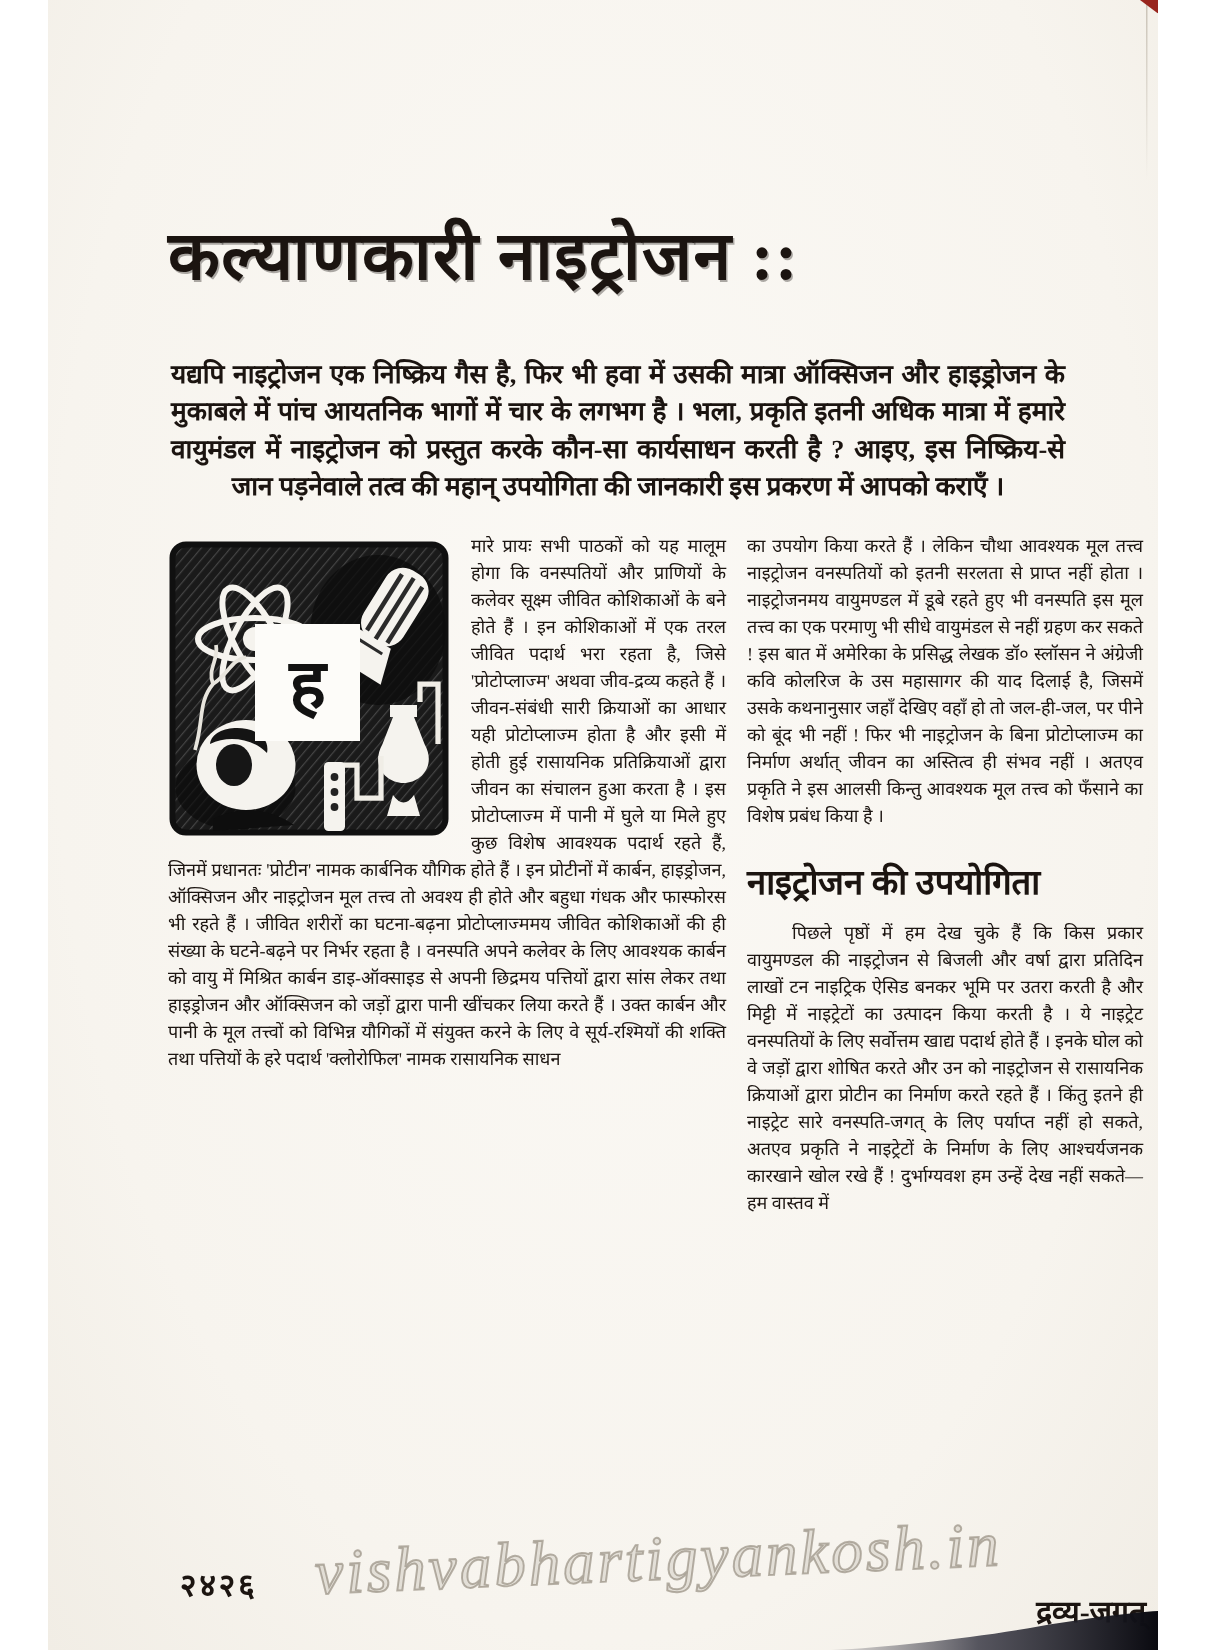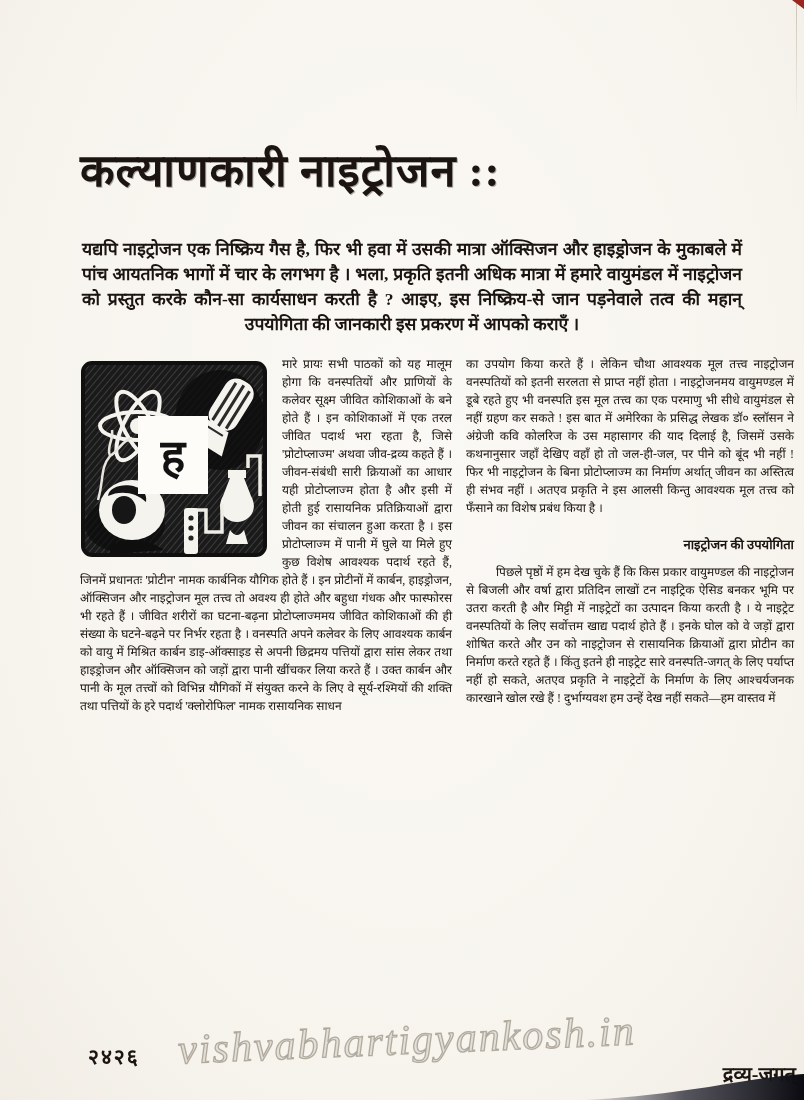--- a/index.html
+++ b/index.html
@@ -1,18 +1,18 @@
 <!DOCTYPE html>
 <html lang="hi"><head>
 <meta charset="utf-8">
 <style>
   html,body { margin:0; padding:0; background:#ffffff; }
   .page {
     position:relative;
-    width:804px; height:1100px;
+    width:740px; height:1100px;
     margin:0 auto;
     background:
       radial-gradient(ellipse at 50% 40%, #fbf9f5 0%, #f7f4ee 70%, #f1ede5 100%);
     overflow:hidden;
     color:#1b1410;
     font-family:"Liberation Serif","DejaVu Serif",serif;
   }
   
   .edge-shade {
     position:absolute; top:0; right:7px; width:1px; height:120px;
@@ -62,22 +62,22 @@
     background:#fdfcf9;
     box-shadow:0 0 0 2px #fdfcf9;
     display:flex; align-items:center; justify-content:center;
   }
   .dropcap {
     font-size:46px; font-weight:bold; line-height:1;
     color:#121212; padding-top:4px;
   }
   .section-heading {
     margin:18px 0 10px;
-    font-size:13px; font-weight:bold;
-    text-align:right;
+    font-size:23px; font-weight:bold;
+    text-align:left;
     font-family:Liberation Serif, serif;
   }
   .watermark {
     position:absolute; left:178px; top:1016px;
     transform:rotate(-2.4deg);
     font-size:42px; font-style:italic; letter-spacing:2px;
     white-space:nowrap;
     color:rgba(150,140,126,0.20);
     -webkit-text-stroke:1.3px rgba(128,118,104,0.55);
     pointer-events:none;

